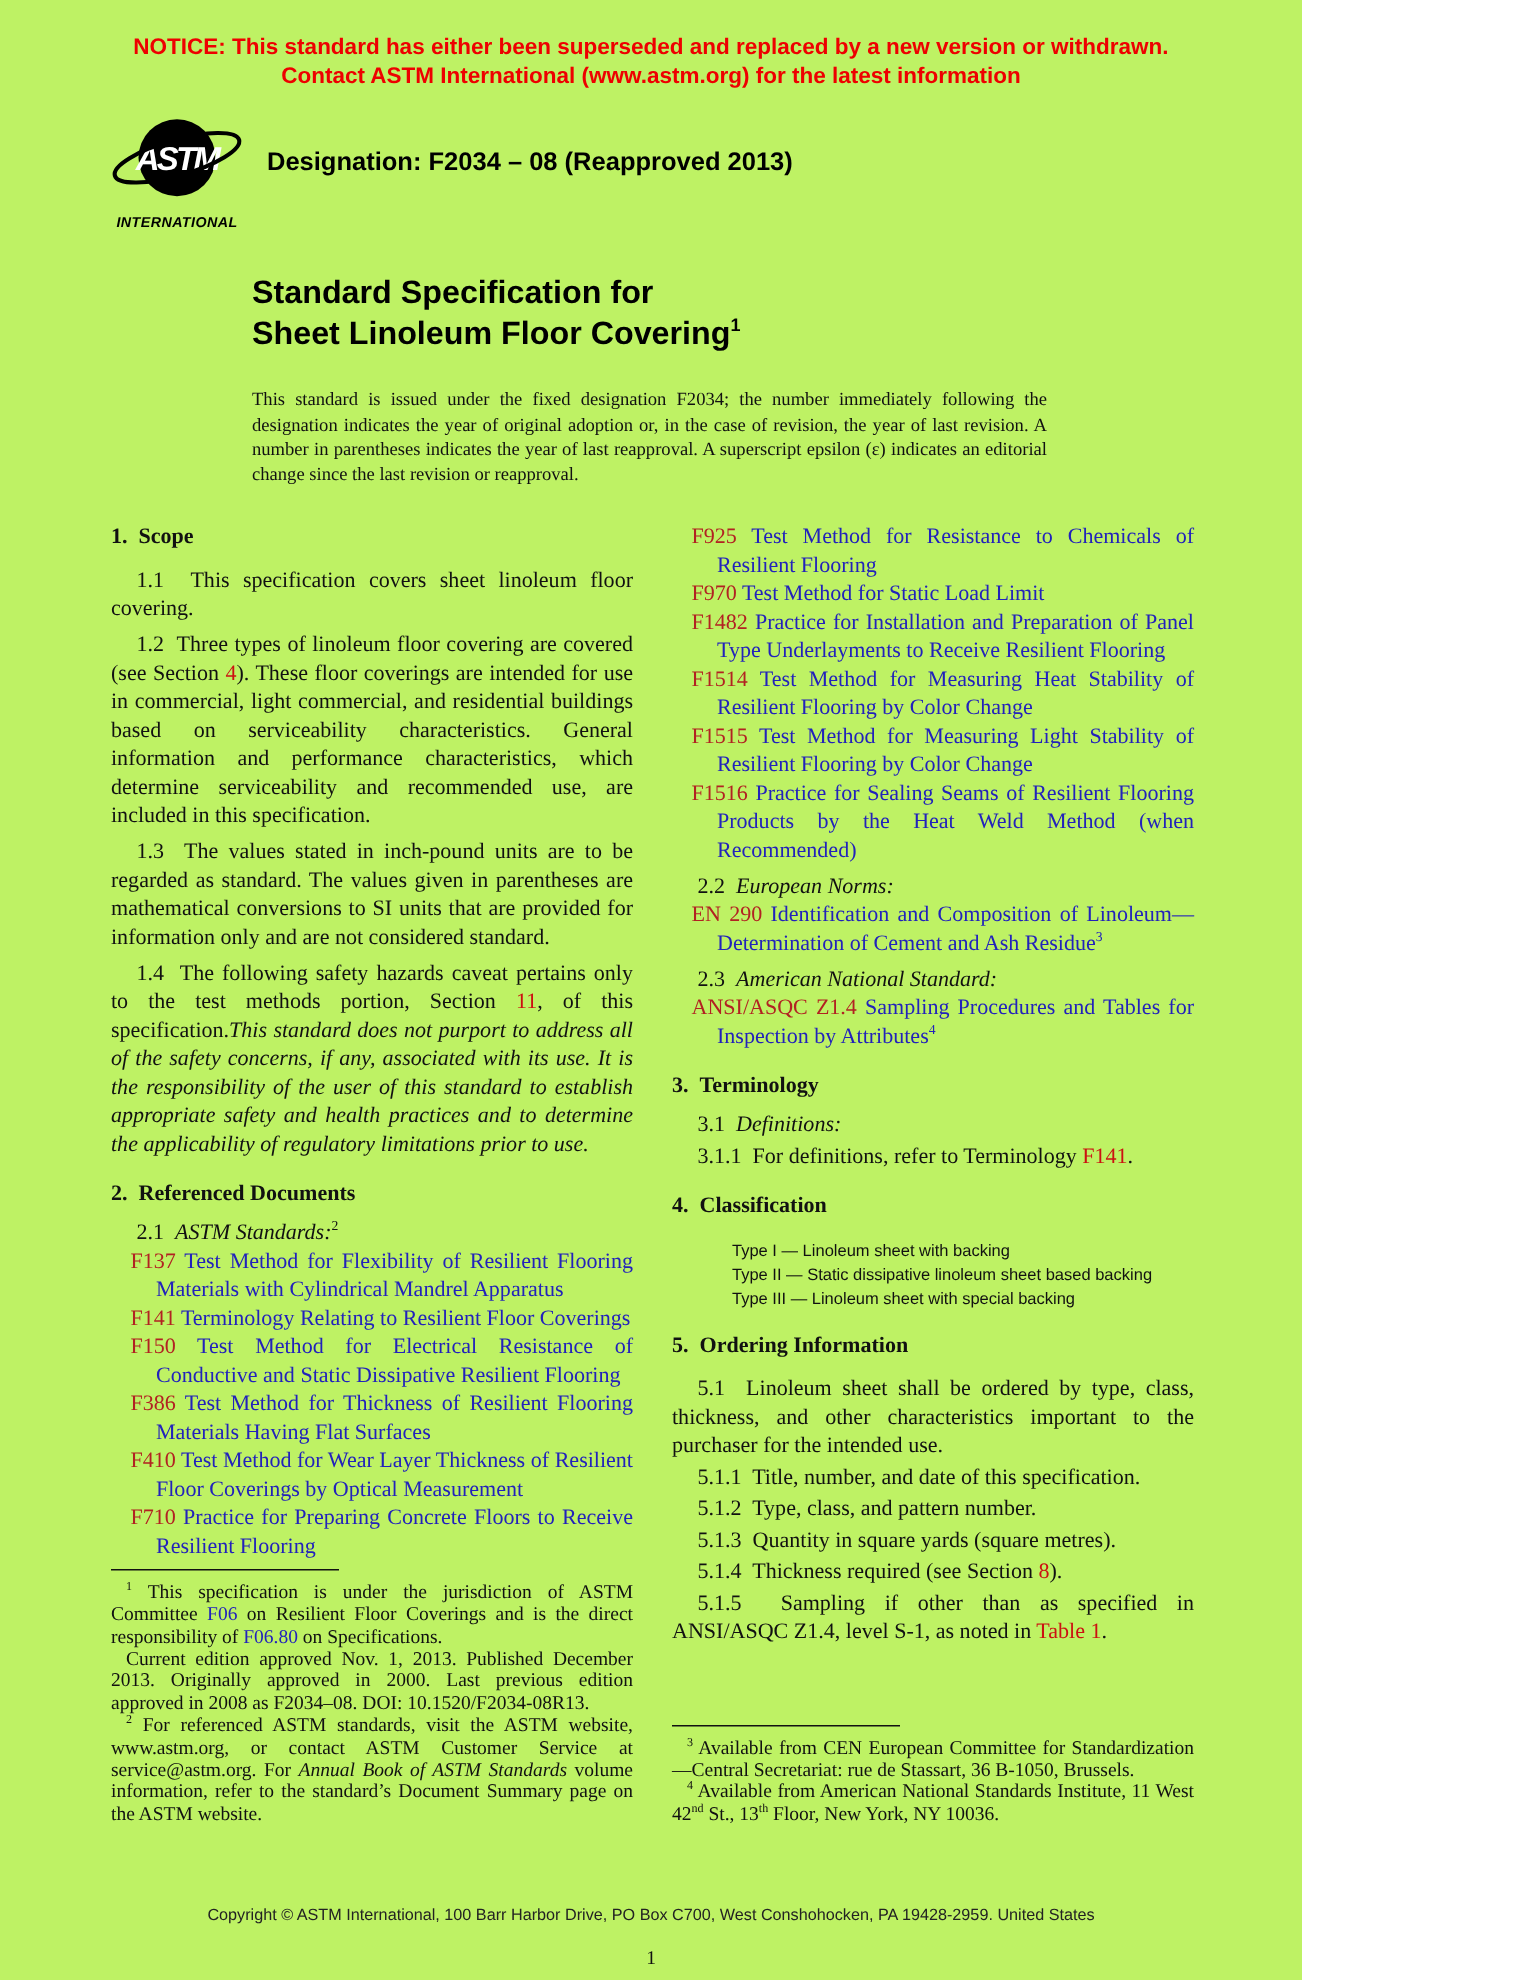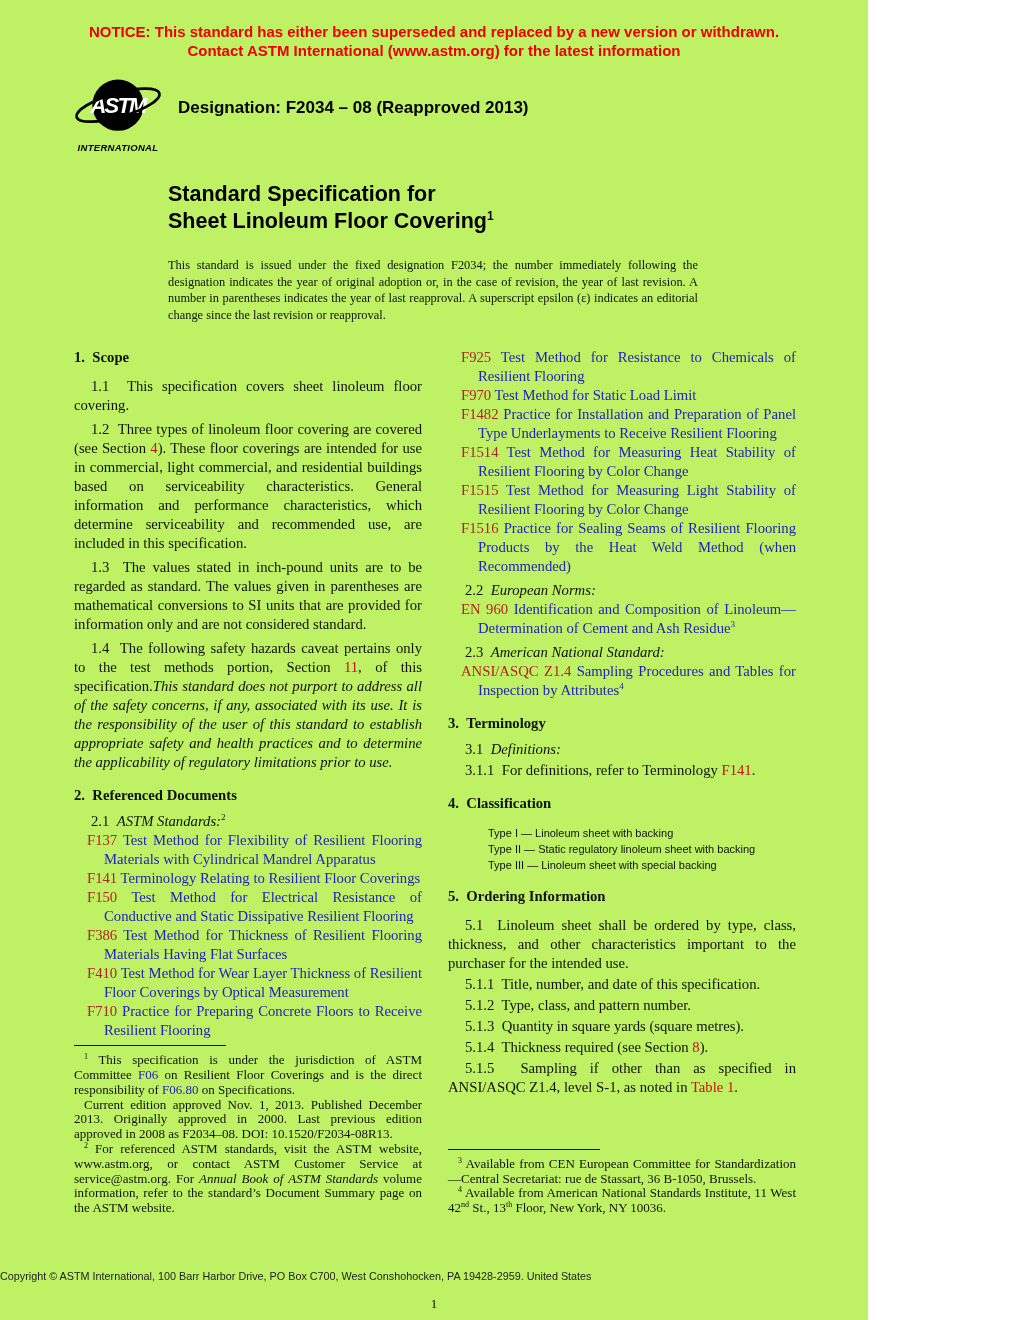--- a/index.html
+++ b/index.html
@@ -45,21 +45,21 @@
   .it { font-style:italic; }
   sup { font-size:0.62em; line-height:0; }
   .types {
     margin:7px 0 0 40px; font-family:"Liberation Sans", sans-serif;
     font-size:11px; line-height:16px; text-indent:0; text-align:left;
   }
   .fnblock { margin-top:auto; font-size:13px; line-height:14.8px; text-align:justify; }
   .fnrule { width:152px; border-top:1.5px solid #111; margin-bottom:7px; }
   .fn { margin:0; text-indent:10px; }
   .footer-copyright {
-    margin-top:54px; color:#222;
+    margin-top:54px; text-align:center; color:#222;
     font-family:"Liberation Sans", sans-serif; font-size:10.8px;
   }
   .page-num { margin-top:14px; text-align:center; font-size:13px; }
 </style>
 </head>
 <body>
 
 <div class="page">
 
   <div class="notice">
@@ -120,36 +120,36 @@
         <div class="ref"><span class="code">F925</span><span class="bluelink"> Test Method for Resistance to Chemicals of Resilient Flooring</span></div>
         <div class="ref"><span class="code">F970</span><span class="bluelink"> Test Method for Static Load Limit</span></div>
         <div class="ref"><span class="code">F1482</span><span class="bluelink"> Practice for Installation and Preparation of Panel Type Underlayments to Receive Resilient Flooring</span></div>
         <div class="ref"><span class="code">F1514</span><span class="bluelink"> Test Method for Measuring Heat Stability of Resilient Flooring by Color Change</span></div>
         <div class="ref"><span class="code">F1515</span><span class="bluelink"> Test Method for Measuring Light Stability of Resilient Flooring by Color Change</span></div>
         <div class="ref"><span class="code">F1516</span><span class="bluelink"> Practice for Sealing Seams of Resilient Flooring Products by the Heat Weld Method (when Recommended)</span></div>
       </div>
 
       <div class="p"><span>2.2&nbsp; </span><span class="it">European Norms:</span></div>
       <div class="reflist">
-        <div class="ref"><span class="code">EN 960</span><span class="bluelink"> Identification and Composition of Linoleum—Determination of Cement and Ash Residue</span><sup class="bluelink">3</sup></div>
+        <div class="ref"><span class="code">EN 290</span><span class="bluelink"> Identification and Composition of Linoleum—Determination of Cement and Ash Residue</span><sup class="bluelink">3</sup></div>
       </div>
 
       <div class="p"><span>2.3&nbsp; </span><span class="it">American National Standard:</span></div>
       <div class="reflist">
         <div class="ref"><span class="code">ANSI/ASQC Z1.4</span><span class="bluelink"> Sampling Procedures and Tables for Inspection by Attributes</span><sup class="bluelink">4</sup></div>
       </div>
 
       <div class="sect-h">3.&nbsp;&nbsp;Terminology</div>
       <div class="p tight"><span>3.1&nbsp; </span><span class="it">Definitions:</span></div>
       <div class="p tight"><span>3.1.1&nbsp; For definitions, refer to Terminology </span><span class="redref">F141</span><span>.</span></div>
 
       <div class="sect-h">4.&nbsp;&nbsp;Classification</div>
       <div class="types">
         <div>Type I — Linoleum sheet with backing</div>
-        <div>Type II — Static regulatory linoleum sheet with backing</div>
+        <div>Type II — Static dissipative linoleum sheet based backing</div>
         <div>Type III — Linoleum sheet with special backing</div>
       </div>
 
       <div class="sect-h">5.&nbsp;&nbsp;Ordering Information</div>
       <div class="p">5.1&nbsp; Linoleum sheet shall be ordered by type, class, thickness, and other characteristics important to the purchaser for the intended use.</div>
       <div class="p tight">5.1.1&nbsp; Title, number, and date of this specification.</div>
       <div class="p tight">5.1.2&nbsp; Type, class, and pattern number.</div>
       <div class="p tight">5.1.3&nbsp; Quantity in square yards (square metres).</div>
       <div class="p tight"><span>5.1.4&nbsp; Thickness required (see Section </span><span class="redref">8</span><span>).</span></div>
       <div class="p tight"><span>5.1.5&nbsp; Sampling if other than as specified in ANSI/ASQC Z1.4, level S-1, as noted in </span><span class="redref">Table 1</span><span>.</span></div>

